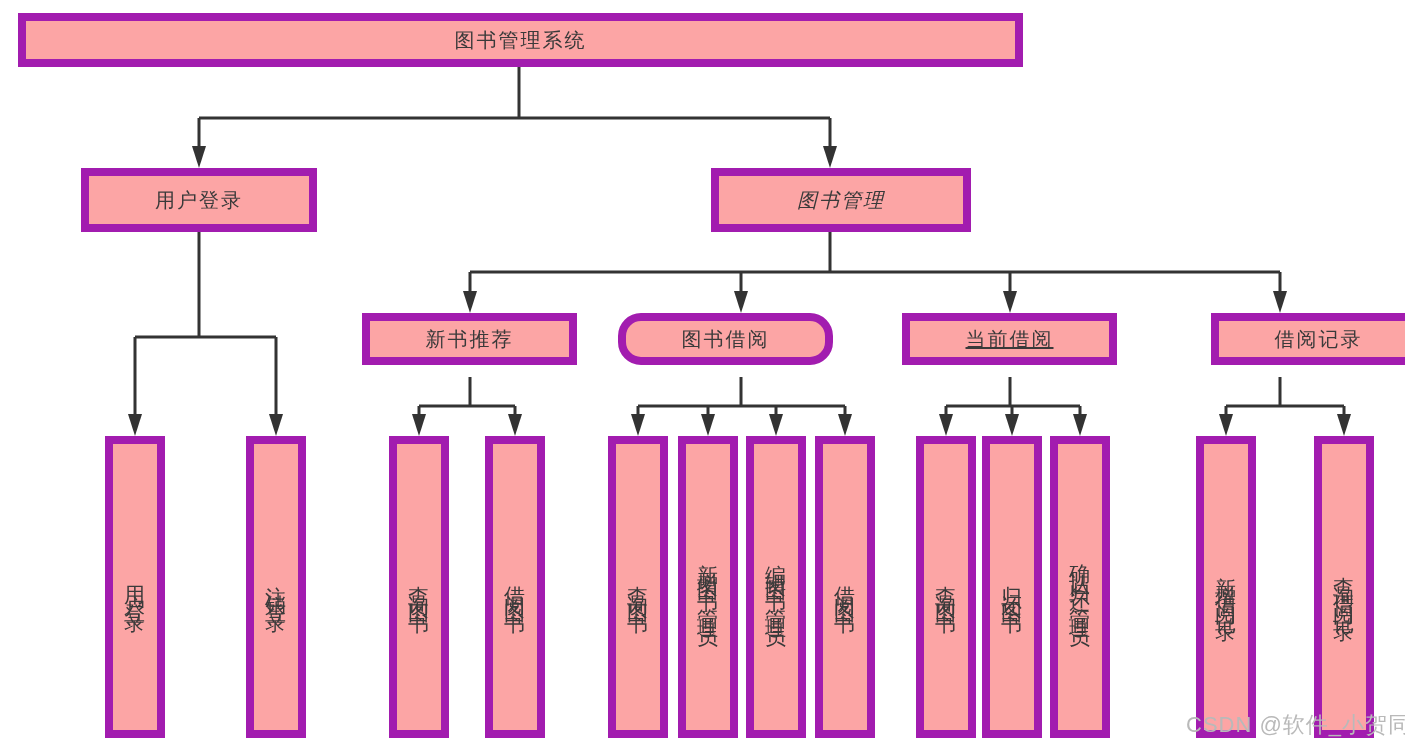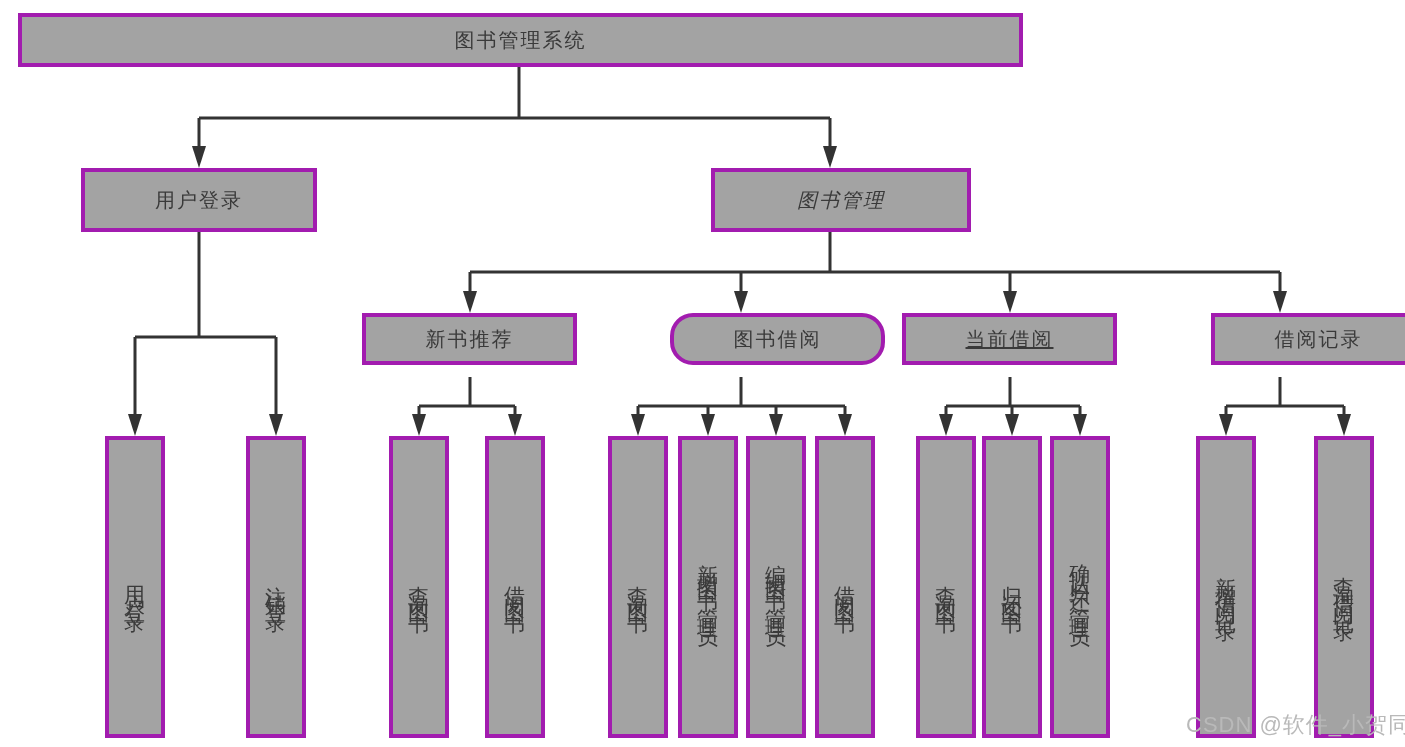--- a/index.html
+++ b/index.html
@@ -2,37 +2,37 @@
 <html><head>
 <meta charset="utf-8">
 <style>
   html,body{margin:0;padding:0;background:#ffffff;}
   #stage{
     position:relative;width:1405px;height:747px;background:#ffffff;overflow:hidden;
     font-family:"Liberation Sans",sans-serif;color:#333333;
   }
   #wires{position:absolute;left:0;top:0;width:1405px;height:747px;z-index:1;}
   .node{
-    position:absolute;box-sizing:border-box;border:4px solid #a21caf;background:#a3a3a3;
+    position:absolute;box-sizing:border-box;border:8px solid #a21caf;background:#fca5a5;
     display:flex;align-items:center;justify-content:center;z-index:2;
     font-size:20px;letter-spacing:2px;color:#3a3a3a;
   }
   .leaf{
     writing-mode:vertical-rl;text-orientation:mixed;
     font-size:21px;letter-spacing:9px;line-height:1;
   }
   
   .n-root{left:18px;top:13px;width:1005px;height:54px;}
   
   .n-userlogin{left:81px;top:168px;width:236px;height:64px;}
   .n-bookmgmt{left:711px;top:168px;width:260px;height:64px;font-style:italic;}
   
   .n-l3{top:313px;width:215px;height:52px;}
   .n-newbook{left:362px;}
-  .n-borrow{left:670px;border-radius:23px;}
+  .n-borrow{left:618px;border-radius:23px;}
   .n-current{left:902px;text-decoration:underline;}
   .n-records{left:1173px;margin-left:38px;}
   
   .n-leaf{top:436px;width:60px;height:302px;}
   .lf-u1{left:105px;}  .lf-u2{left:246px;}
   .lf-r1{left:389px;}  .lf-r2{left:485px;}
   .lf-b1{left:608px;}  .lf-b2{left:678px;}  .lf-b3{left:746px;}  .lf-b4{left:815px;}
   .lf-c1{left:916px;}  .lf-c2{left:982px;}  .lf-c3{left:1050px;}
   .lf-h1{left:1196px;} .lf-h2{left:1314px;}
   #watermark{

